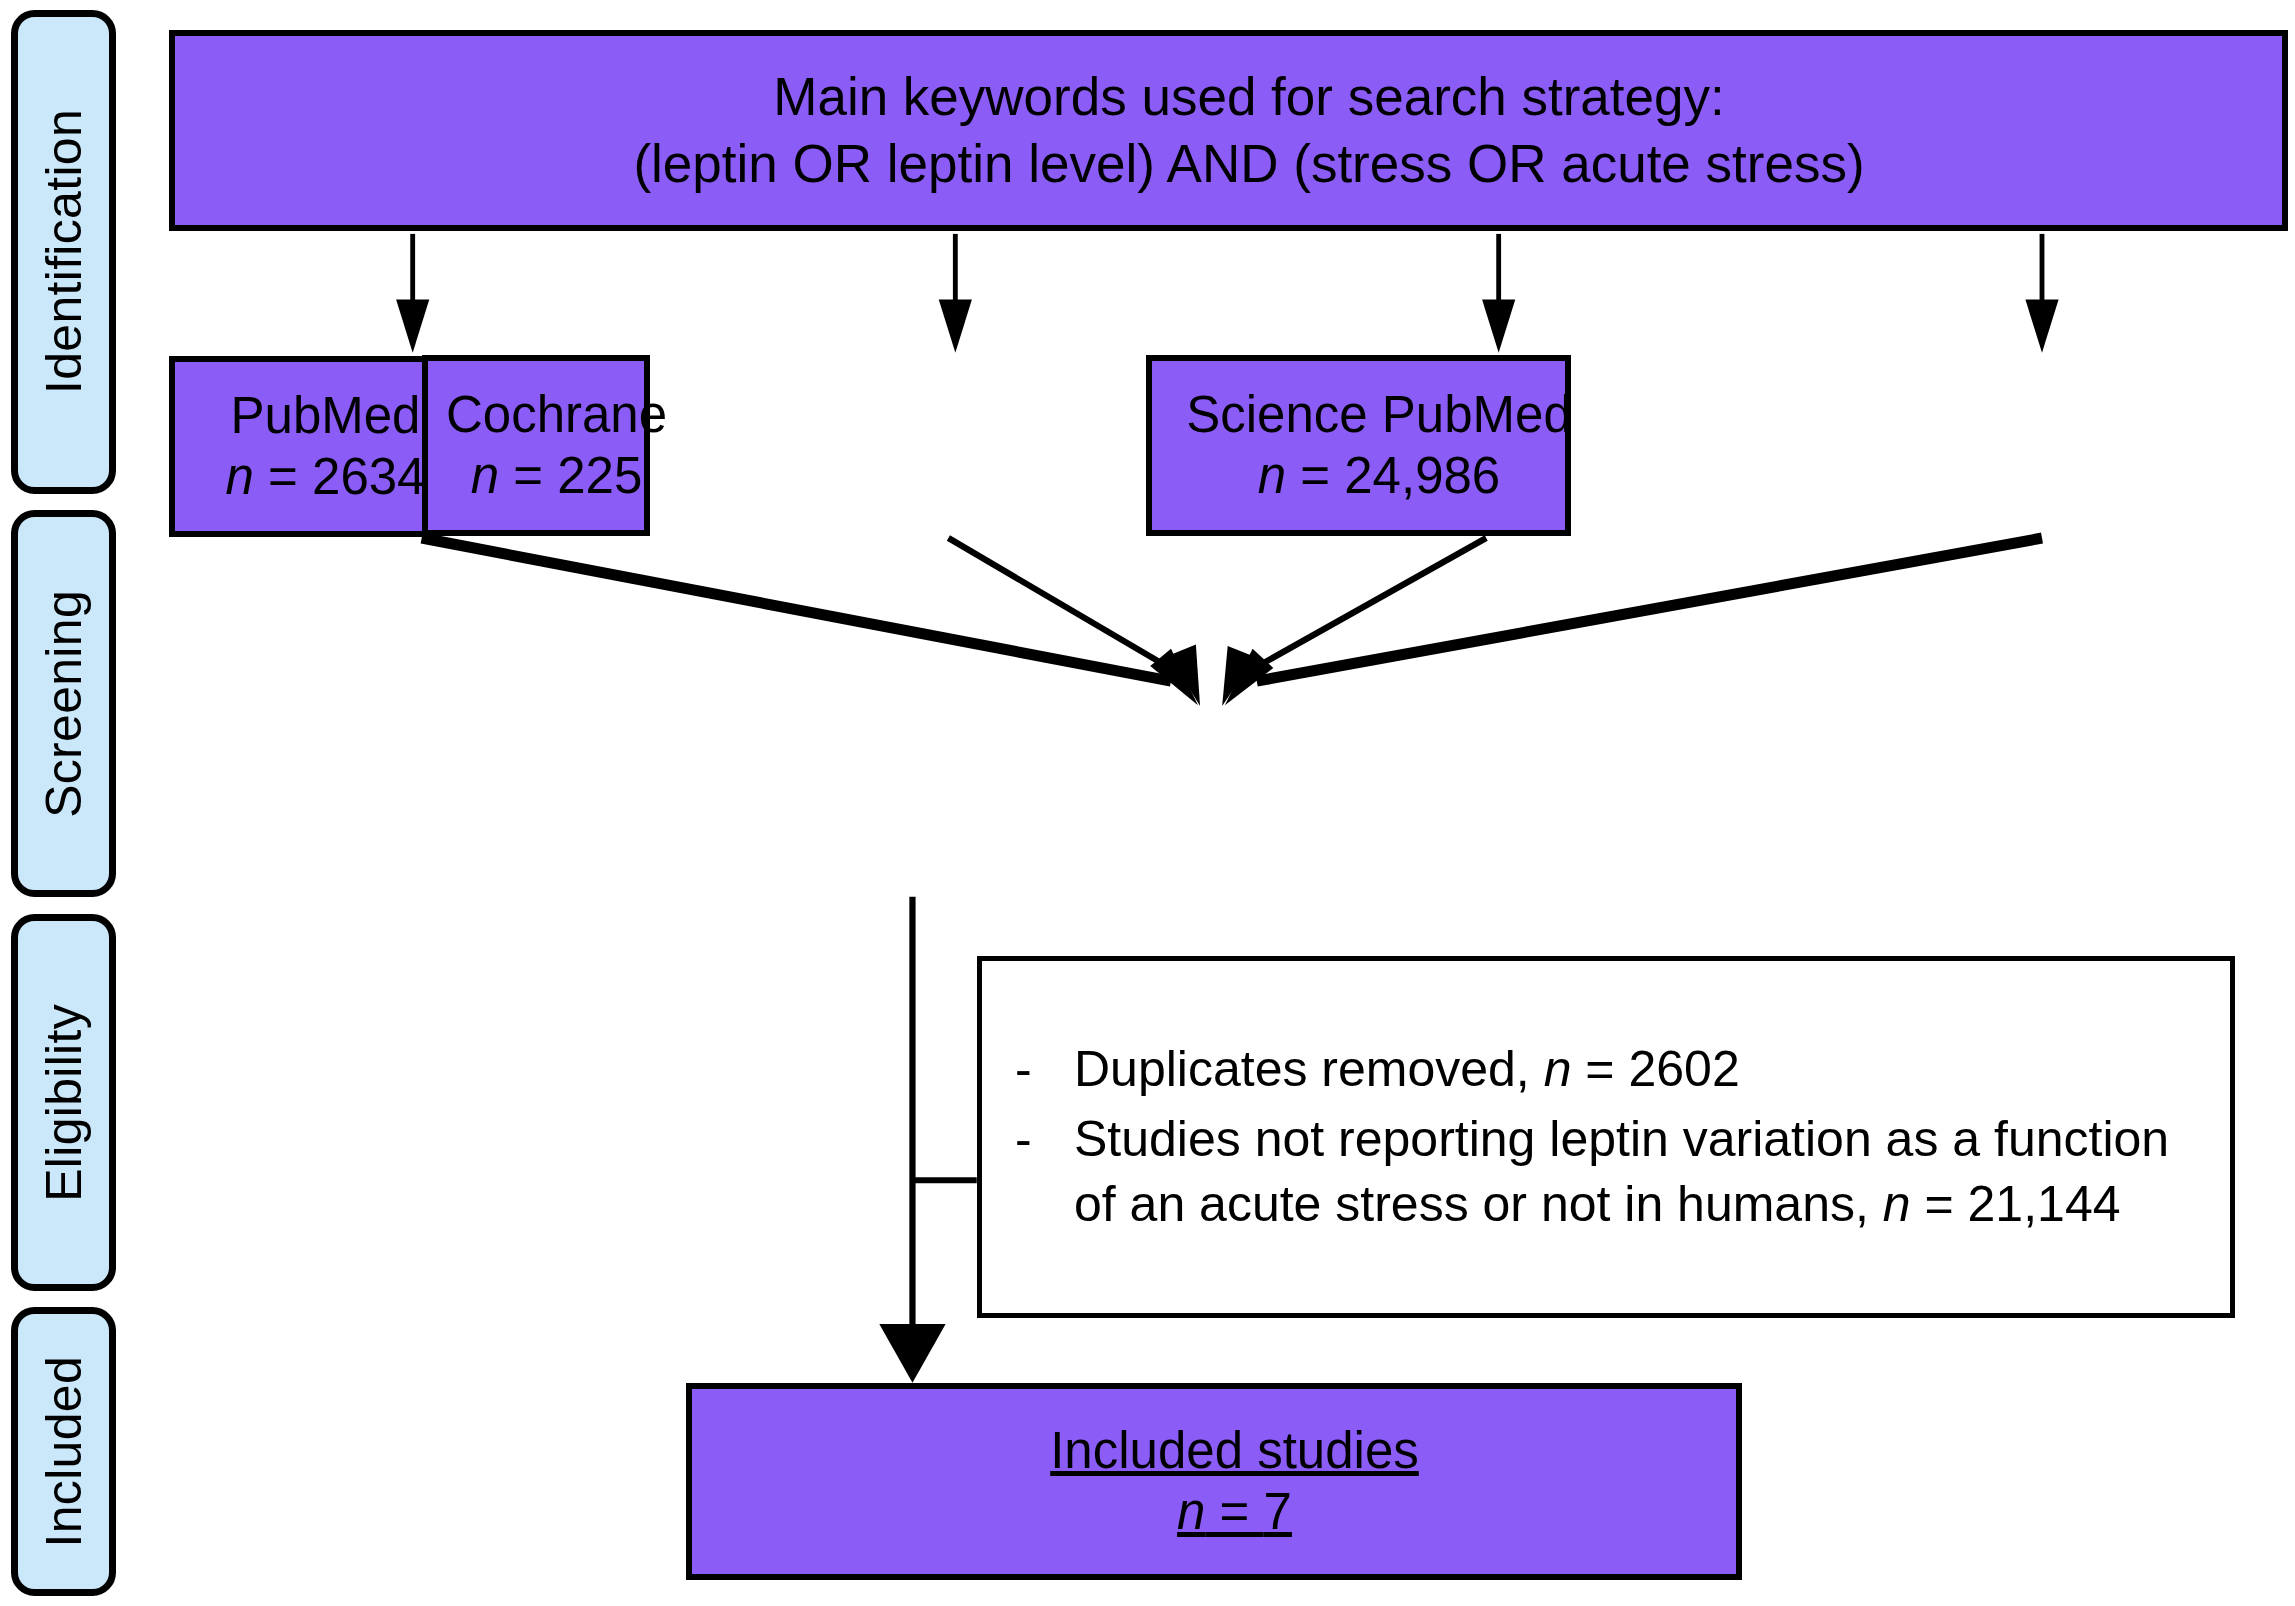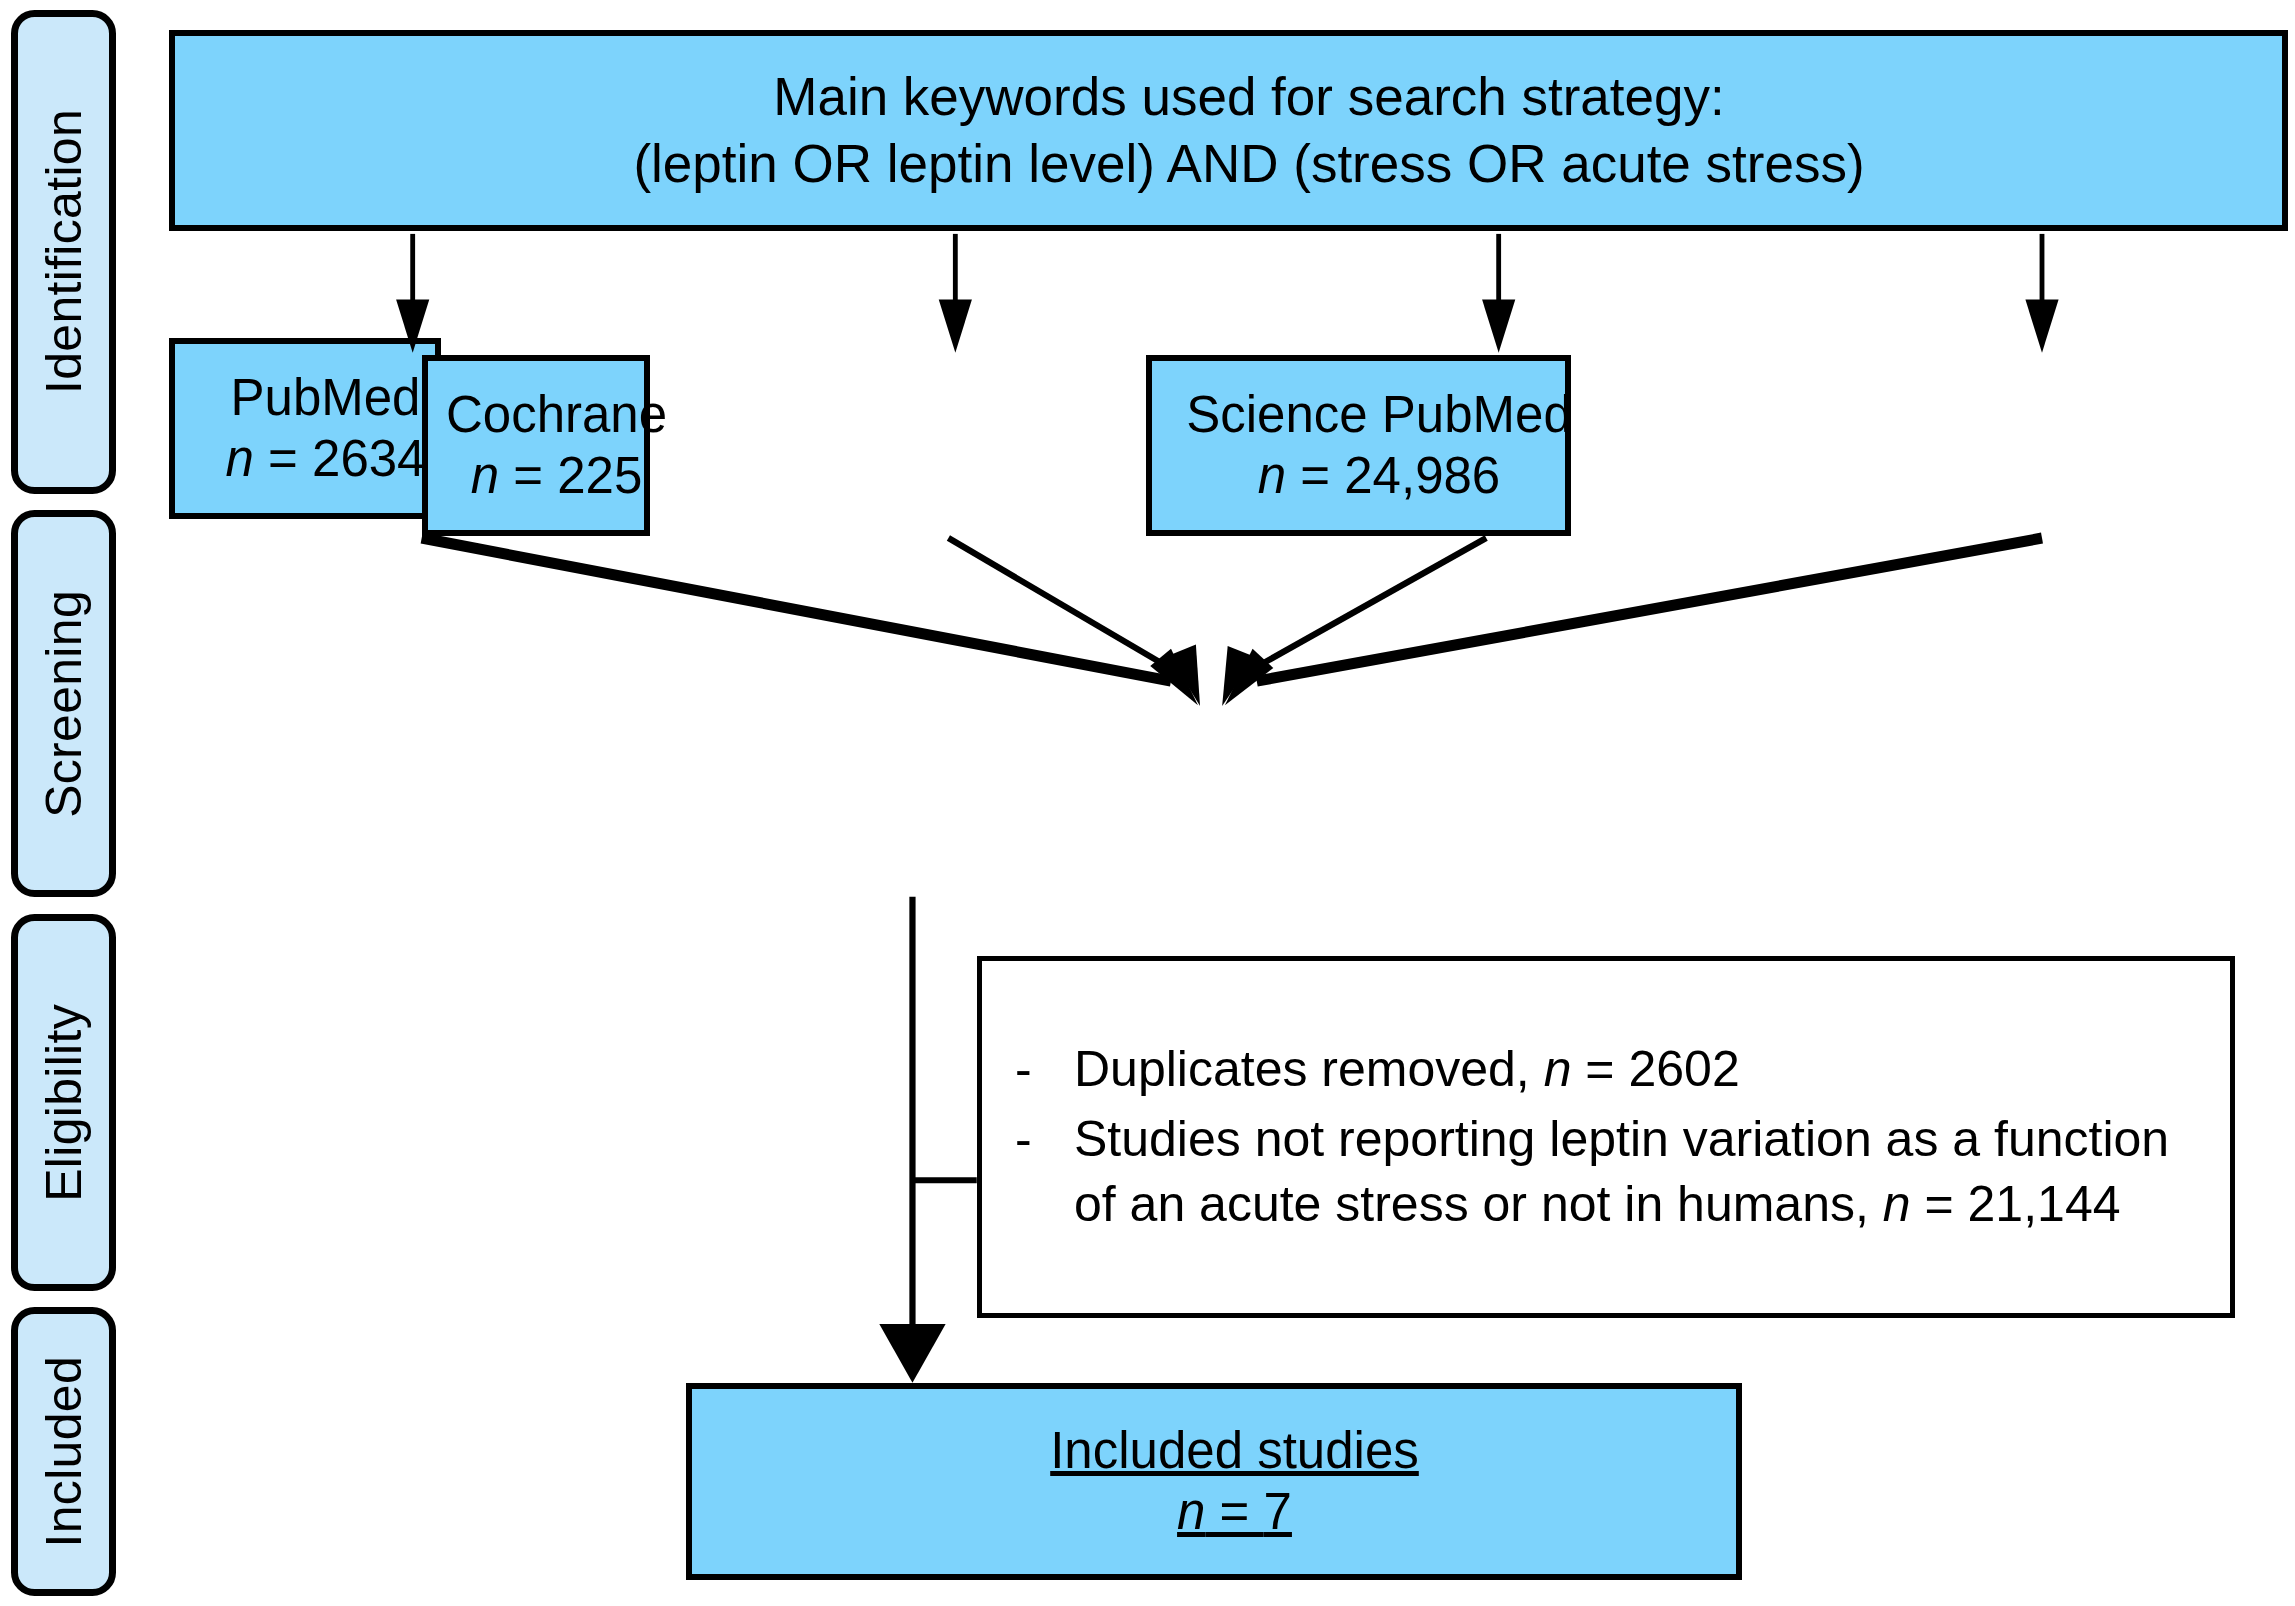--- a/index.html
+++ b/index.html
@@ -33,21 +33,21 @@
     transform: rotate(180deg);
     font-size: 50px;
     color: #000000;
     letter-spacing: 0.3px;
     white-space: nowrap;
   }
 
   
   .flow-box {
     position: absolute;
-    background: #7dd3fc;
+    background: #8b5cf6;
     border: 6.2px solid #000000;
     box-sizing: border-box;
     display: flex;
     flex-direction: column;
     align-items: center;
     justify-content: center;
     color: #000000;
     text-align: center;
     line-height: 1.18;
     padding-left: 41px;
@@ -123,21 +123,21 @@
 
   <div class="phase-label" style="left:11px; top:1307px; width:105px; height:289px;">
     <span>Included</span>
   </div>
 
   <div class="flow-box keywords" style="left:169px; top:30px; width:2119px; height:201px;">
     <div class="line1">Main keywords used for search strategy:</div>
     <div class="line2">(leptin OR leptin level) AND (stress OR acute stress)</div>
   </div>
 
-  <div class="flow-box" style="left:169px; top:338px; width:272px; height:181px;">
+  <div class="flow-box" style="left:169px; top:356px; width:272px; height:181px;">
     <div class="line1">PubMed</div>
     <div class="line2"><span class="ital">n</span><span> = </span><span>2634</span></div>
   </div>
 
   <div class="flow-box" style="left:422px; top:355px; width:228px; height:181px;text-align:center;">
     <div class="line1">Cochrane</div>
     <div class="line2"><span class="ital">n</span><span> = </span><span>225</span></div>
   </div>
 
   <div class="flow-box" style="left:1146px; top:355px; width:425px; height:181px;">

